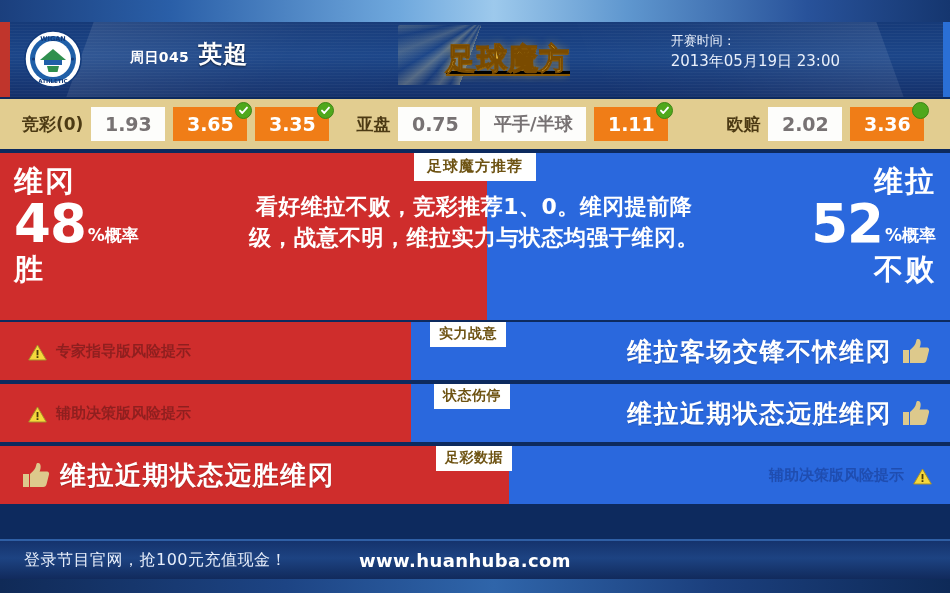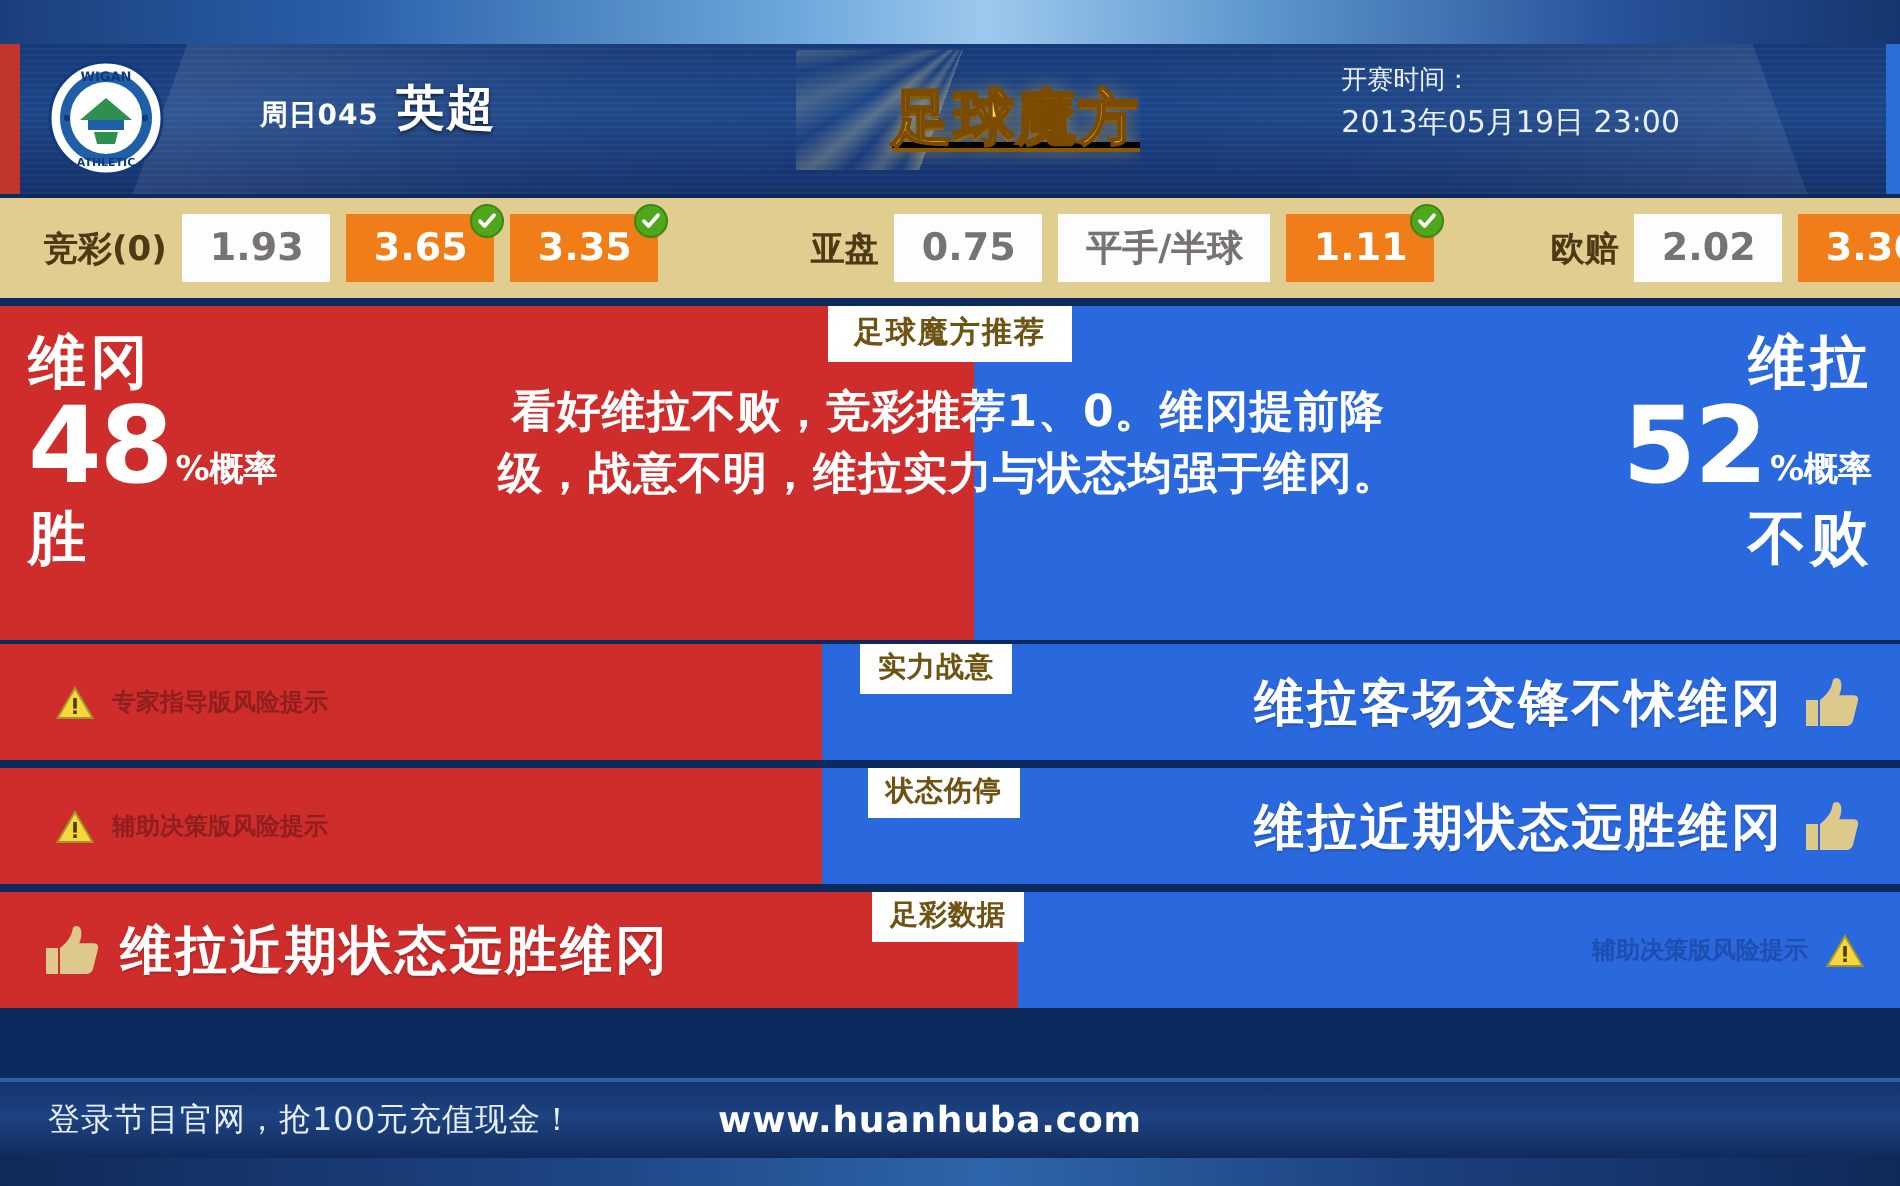--- a/index.html
+++ b/index.html
@@ -172,21 +172,21 @@
     background:#2a68dd;display:flex;align-items:center;position:relative;flex:1;
   }
   .row-tag{
     position:absolute;top:0;background:#ffffff;color:#6e5313;
     font-size:14px;font-weight:bold;letter-spacing:.5px;
     padding:3px 9px 4px;white-space:nowrap;z-index:9;
   }
 
   .risk-note{
     display:flex;align-items:flex-end;gap:9px;
-    color:#8f1f1f;font-size:12px;font-weight:bold;
+    color:#8f1f1f;font-size:15px;font-weight:bold;
   }
   .risk-note.on-blue{color:#1f4db0;}
   .warn-tri{width:19px;height:17px;display:block;}
 
   .headline{
     color:#ffffff;font-size:25px;font-weight:bold;letter-spacing:1.5px;
     display:flex;align-items:center;gap:10px;
     text-shadow:0 1px 1px rgba(0,0,0,.18);
   }
   .thumb{width:28px;height:26px;display:block;}
@@ -275,21 +275,21 @@
             <svg width="11" height="11" viewBox="0 0 11 11">
               <path d="M2 5.6 L4.3 8 L9 2.6" stroke="#ffffff" stroke-width="1.9" fill="none" stroke-linecap="round" stroke-linejoin="round"></path>
             </svg>
           </span></div>
         <div class="odds-cell hot">3.35<span class="tick">
             <svg width="11" height="11" viewBox="0 0 11 11">
               <path d="M2 5.6 L4.3 8 L9 2.6" stroke="#ffffff" stroke-width="1.9" fill="none" stroke-linecap="round" stroke-linejoin="round"></path>
             </svg>
           </span></div>
       </div>
-      <div class="odds-group" style="margin-left: 76px;">
+      <div class="odds-group" style="margin-left: 27px;">
         <span class="odds-title">亚盘</span>
         <div class="odds-cell plain">0.75</div>
         <div class="odds-cell plain wide">平手/半球</div>
         <div class="odds-cell hot">1.11<span class="tick">
             <svg width="11" height="11" viewBox="0 0 11 11">
               <path d="M2 5.6 L4.3 8 L9 2.6" stroke="#ffffff" stroke-width="1.9" fill="none" stroke-linecap="round" stroke-linejoin="round"></path>
             </svg>
           </span></div>
       </div>
       <div class="odds-group" style="margin-left: 58px;">

